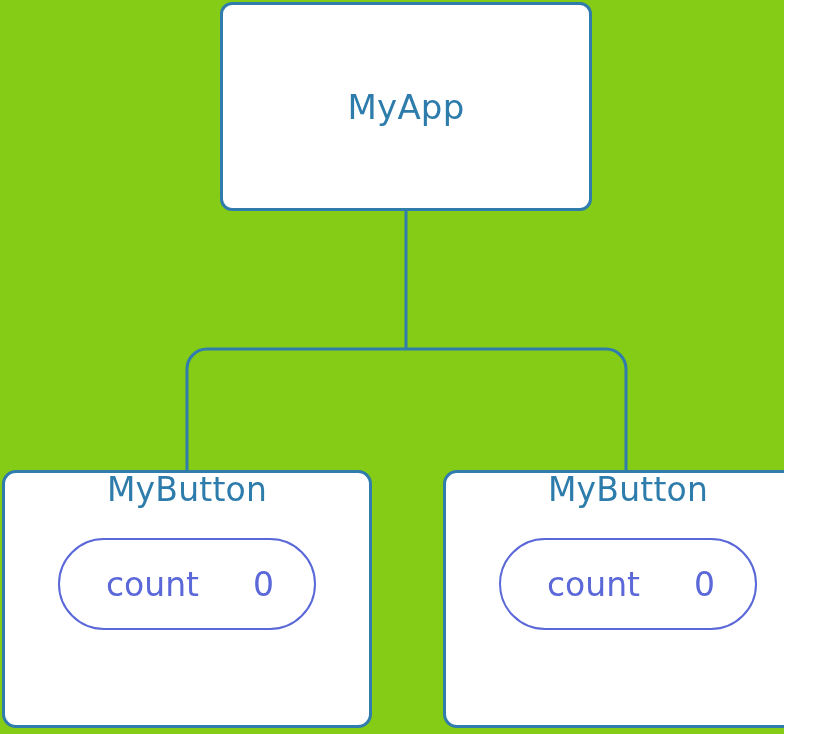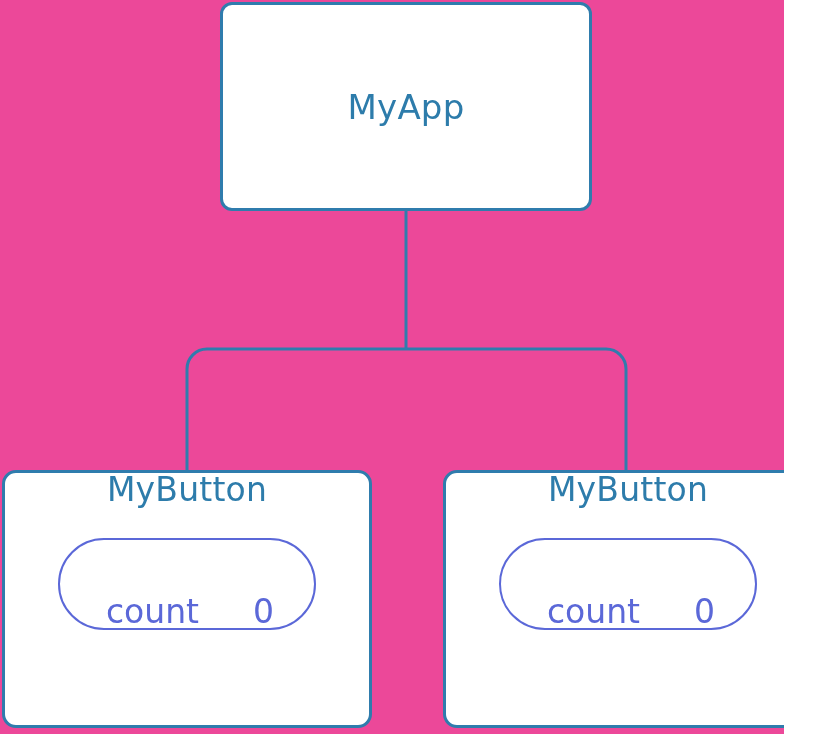--- a/index.html
+++ b/index.html
@@ -10,21 +10,21 @@
     width: 814px;
     height: 734px;
     overflow: hidden;
     font-family: "DejaVu Sans", sans-serif;
   }
 
   #canvas {
     position: relative;
     width: 784px;
     height: 734px;
-    background: #ec4899;
+    background: #84cc16;
     overflow: hidden;
   }
 
   
   #edges {
     position: absolute;
     left: 0;
     top: 0;
     width: 814px;
     height: 734px;
@@ -78,21 +78,21 @@
 
   .node-child .node-title {
     font-size: 33px;
   }
 
   
   .state-pill {
     margin-top: 32px;
     height: 88px;
     display: flex;
-    align-items: flex-end;
+    align-items: center;
     border: 2px solid #5b68d8;
     border-radius: 999px;
     background: transparent;
     overflow: hidden;
   }
 
   .pill-key {
     display: flex;
     align-items: center;
     justify-content: center;

